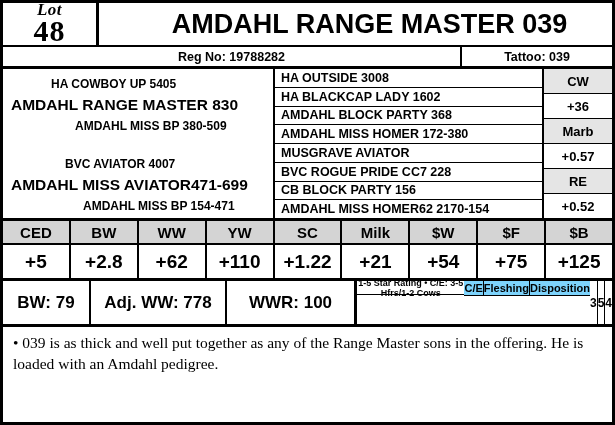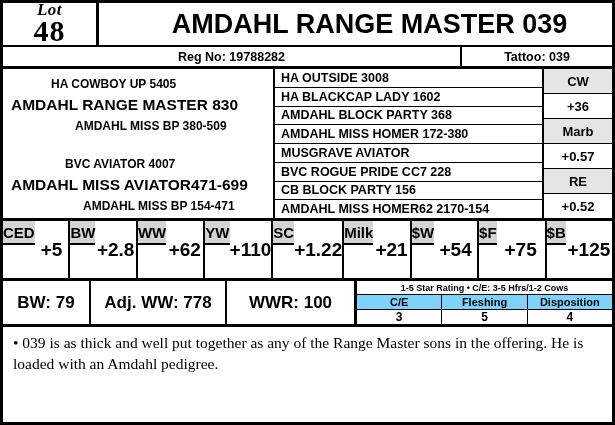--- a/index.html
+++ b/index.html
@@ -143,21 +143,21 @@
 
   
   .epd {
     display: flex;
     border-bottom: 3px solid #000;
     height: 60px;
   }
   .epd .col {
     flex: 1;
     display: flex;
-    flex-direction: row;
+    flex-direction: column;
     border-right: 2px solid #000;
     text-align: center;
   }
   .epd .col:last-child { border-right: none; }
   .epd .h {
     height: 24px;
     background: #d4d4d4;
     display: flex;
     align-items: center;
     justify-content: center;
@@ -194,21 +194,21 @@
     border-right: 2px solid #000;
   }
   .lower-left .cell:last-child { border-right: none; }
   .ll-bw { width: 88px; }
   .ll-adj { width: 136px; }
   .ll-wwr { flex: 1; }
 
   .lower-right {
     flex: 1;
     display: flex;
-    flex-direction: column;
+    flex-direction: row;
     text-align: center;
   }
   .star-note {
     height: 14px;
     display: flex;
     align-items: center;
     justify-content: center;
     font-size: 9px;
     font-weight: bold;
     border-bottom: 1px solid #000;

